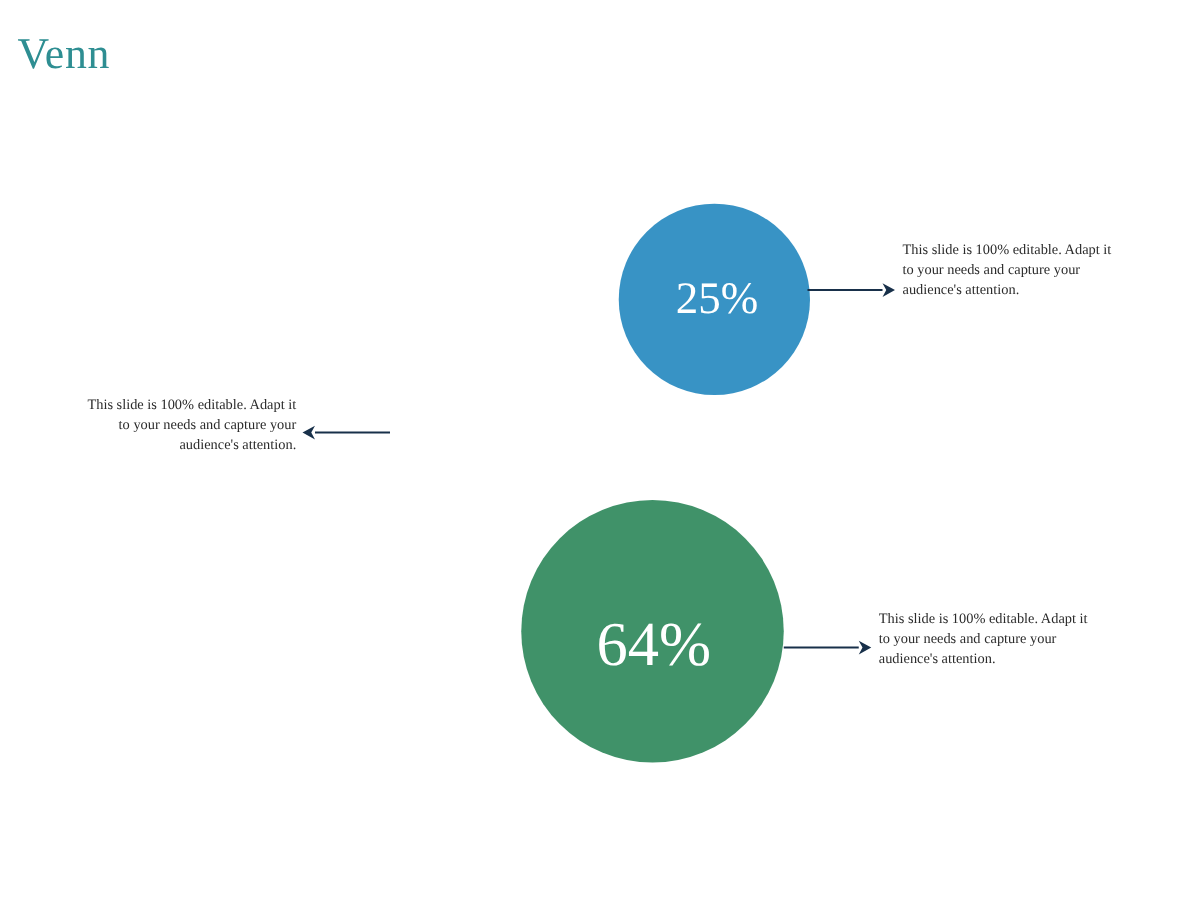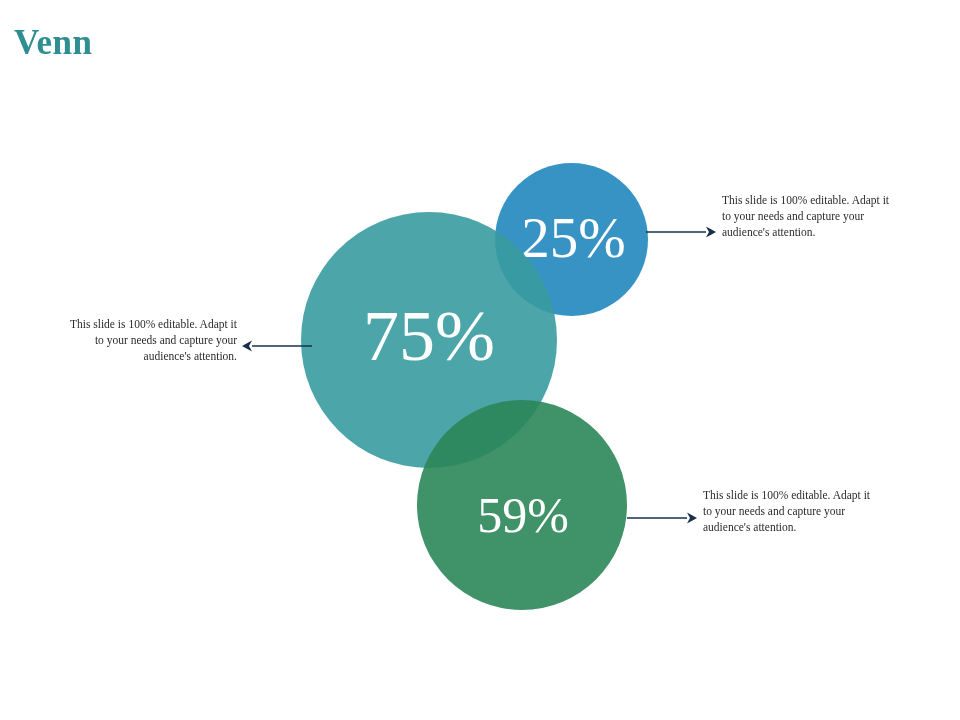--- a/index.html
+++ b/index.html
@@ -19,21 +19,21 @@
     height: 720px;
     background: #ffffff;
   }
 
   
   .title {
     position: absolute;
     left: 14px;
     top: 23px;
     font-family: "Liberation Serif", serif;
-    font-weight: bold;
+    font-weight: normal;
     font-size: 35px;
     line-height: 40px;
     color: #2E8E92;
     letter-spacing: 0.5px;
     white-space: nowrap;
   }
 
   
   .venn {
     position: absolute;
@@ -60,21 +60,21 @@
   
   .c-blue {
     left: 495px;
     top: 163px;
     width: 153px;
     height: 153px;
     background: rgba(41, 139, 193, 0.93);
     z-index: 1;
   }
   .c-blue .pct {
-    font-size: 57px;
+    font-size: 36px;
     transform: translate(2px, -2px);
   }
 
   
   .c-teal {
     left: 301px;
     top: 212px;
     width: 256px;
     height: 256px;
     background: rgba(57, 156, 160, 0.90);
@@ -151,26 +151,23 @@
 <div class="slide">
 
   <div class="title">Venn</div>
 
   <div class="venn">
 
     <div class="circle c-blue">
       <span class="pct">25%</span>
     </div>
 
-    <div class="circle c-teal">
-      <span class="pct">75%</span>
-    </div>
 
     <div class="circle c-green">
-      <span class="pct">59%</span>
+      <span class="pct">64%</span>
     </div>
 
     <svg class="arrow-svg arrow-top" viewBox="0 0 70 20">
       <line class="arrow-line" x1="0" y1="10" x2="60" y2="10"></line>
       <polygon class="arrow-head" points="60,4.5 70,10 60,15.5 63,10"></polygon>
     </svg>
 
     <svg class="arrow-svg arrow-left" viewBox="0 0 70 20">
       <line class="arrow-line" x1="70" y1="10" x2="10" y2="10"></line>
       <polygon class="arrow-head" points="10,4.5 0,10 10,15.5 7,10"></polygon>

